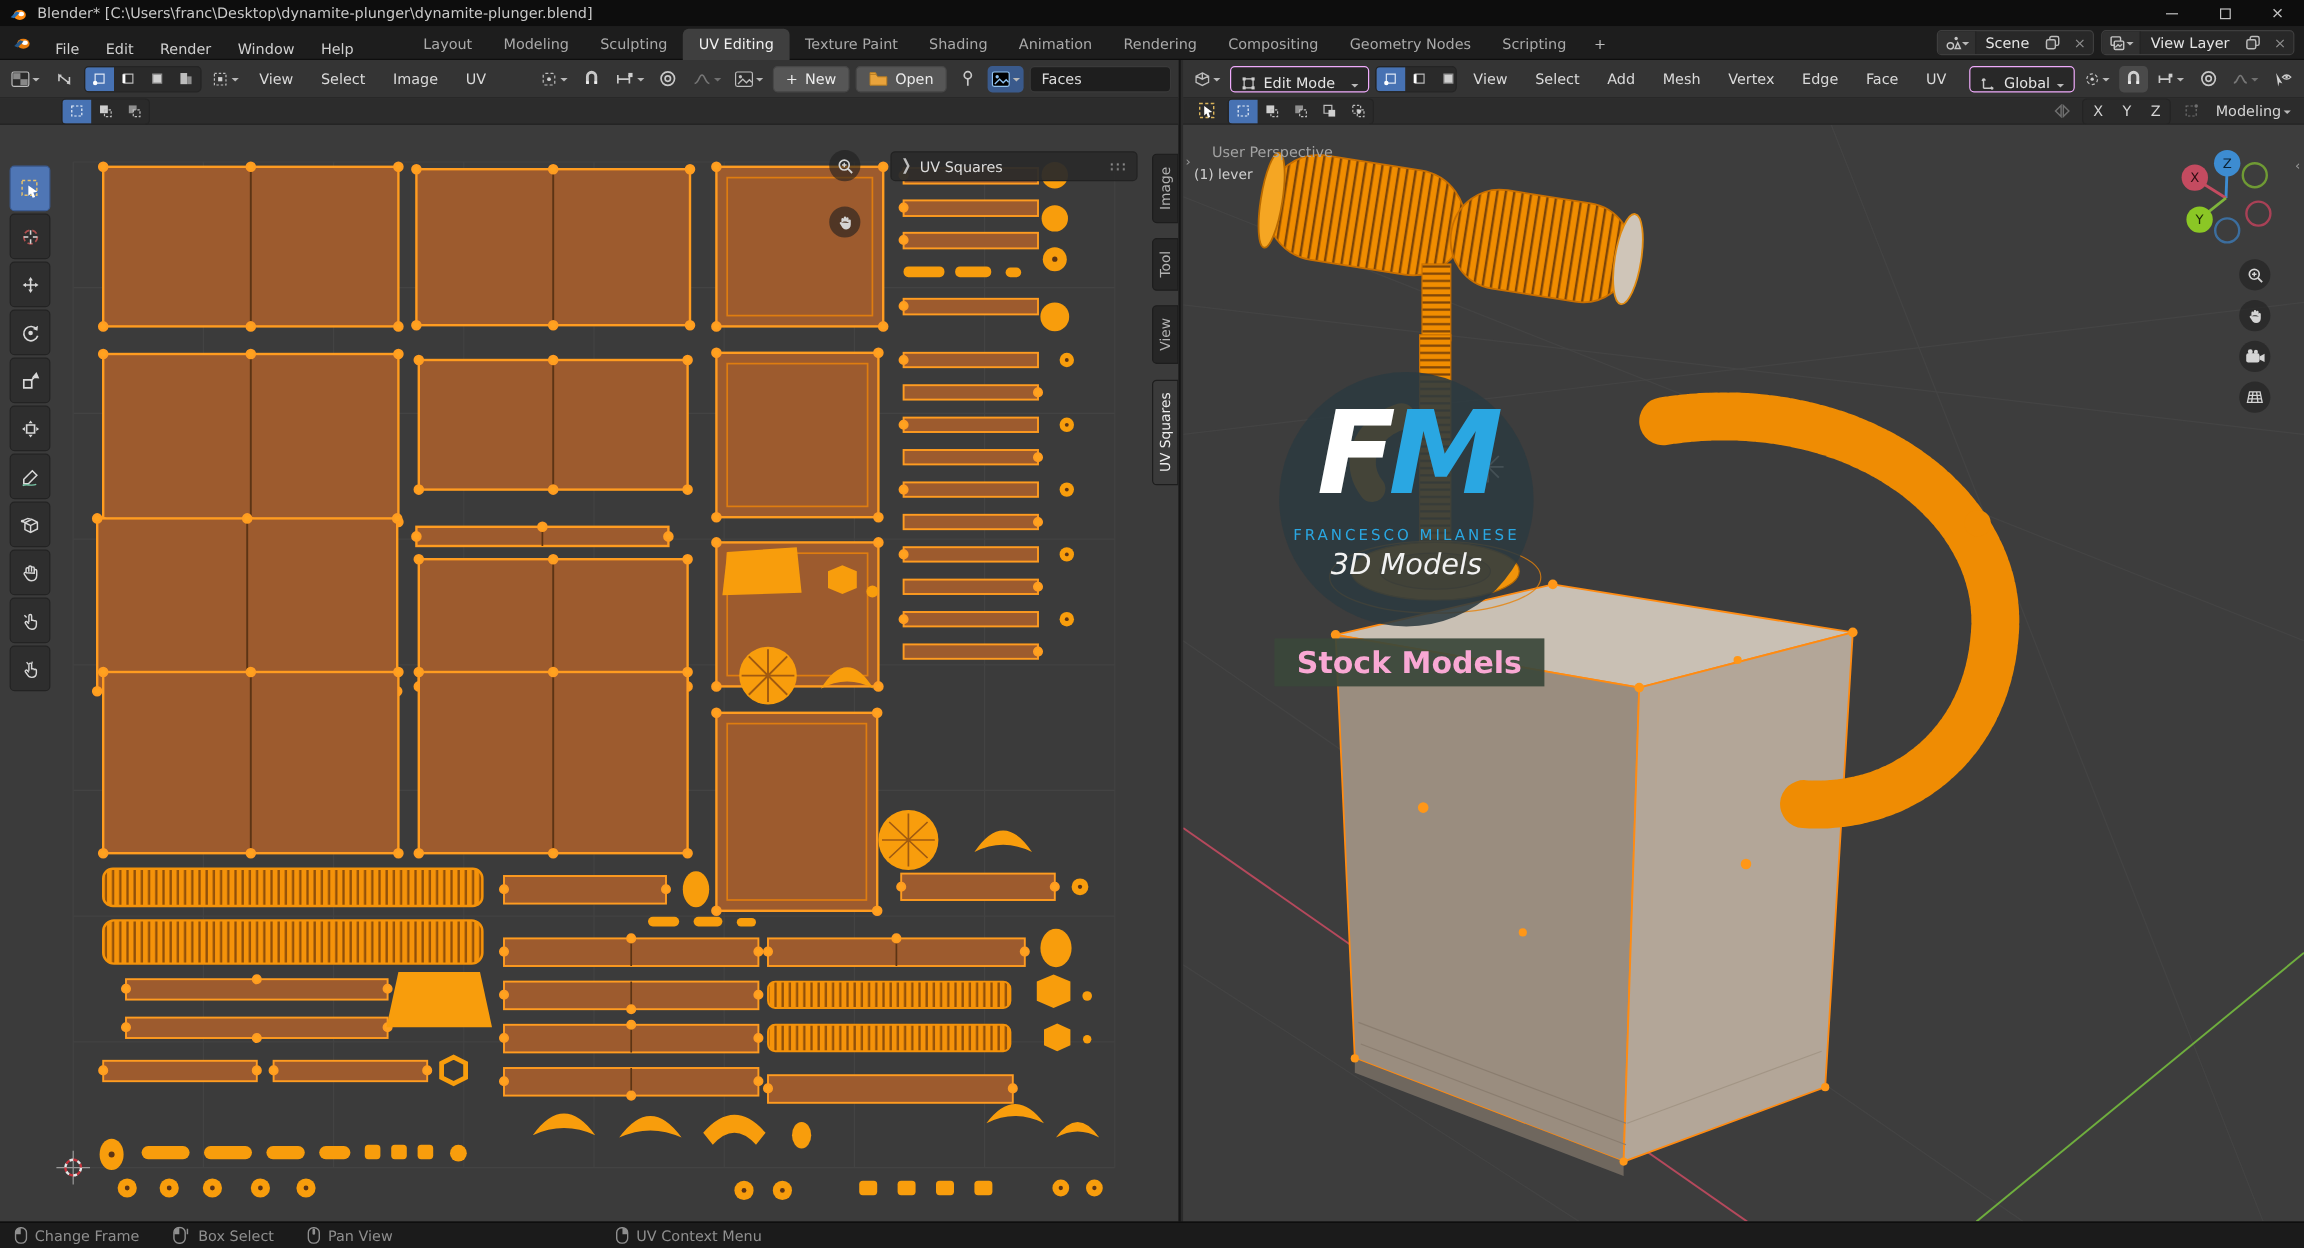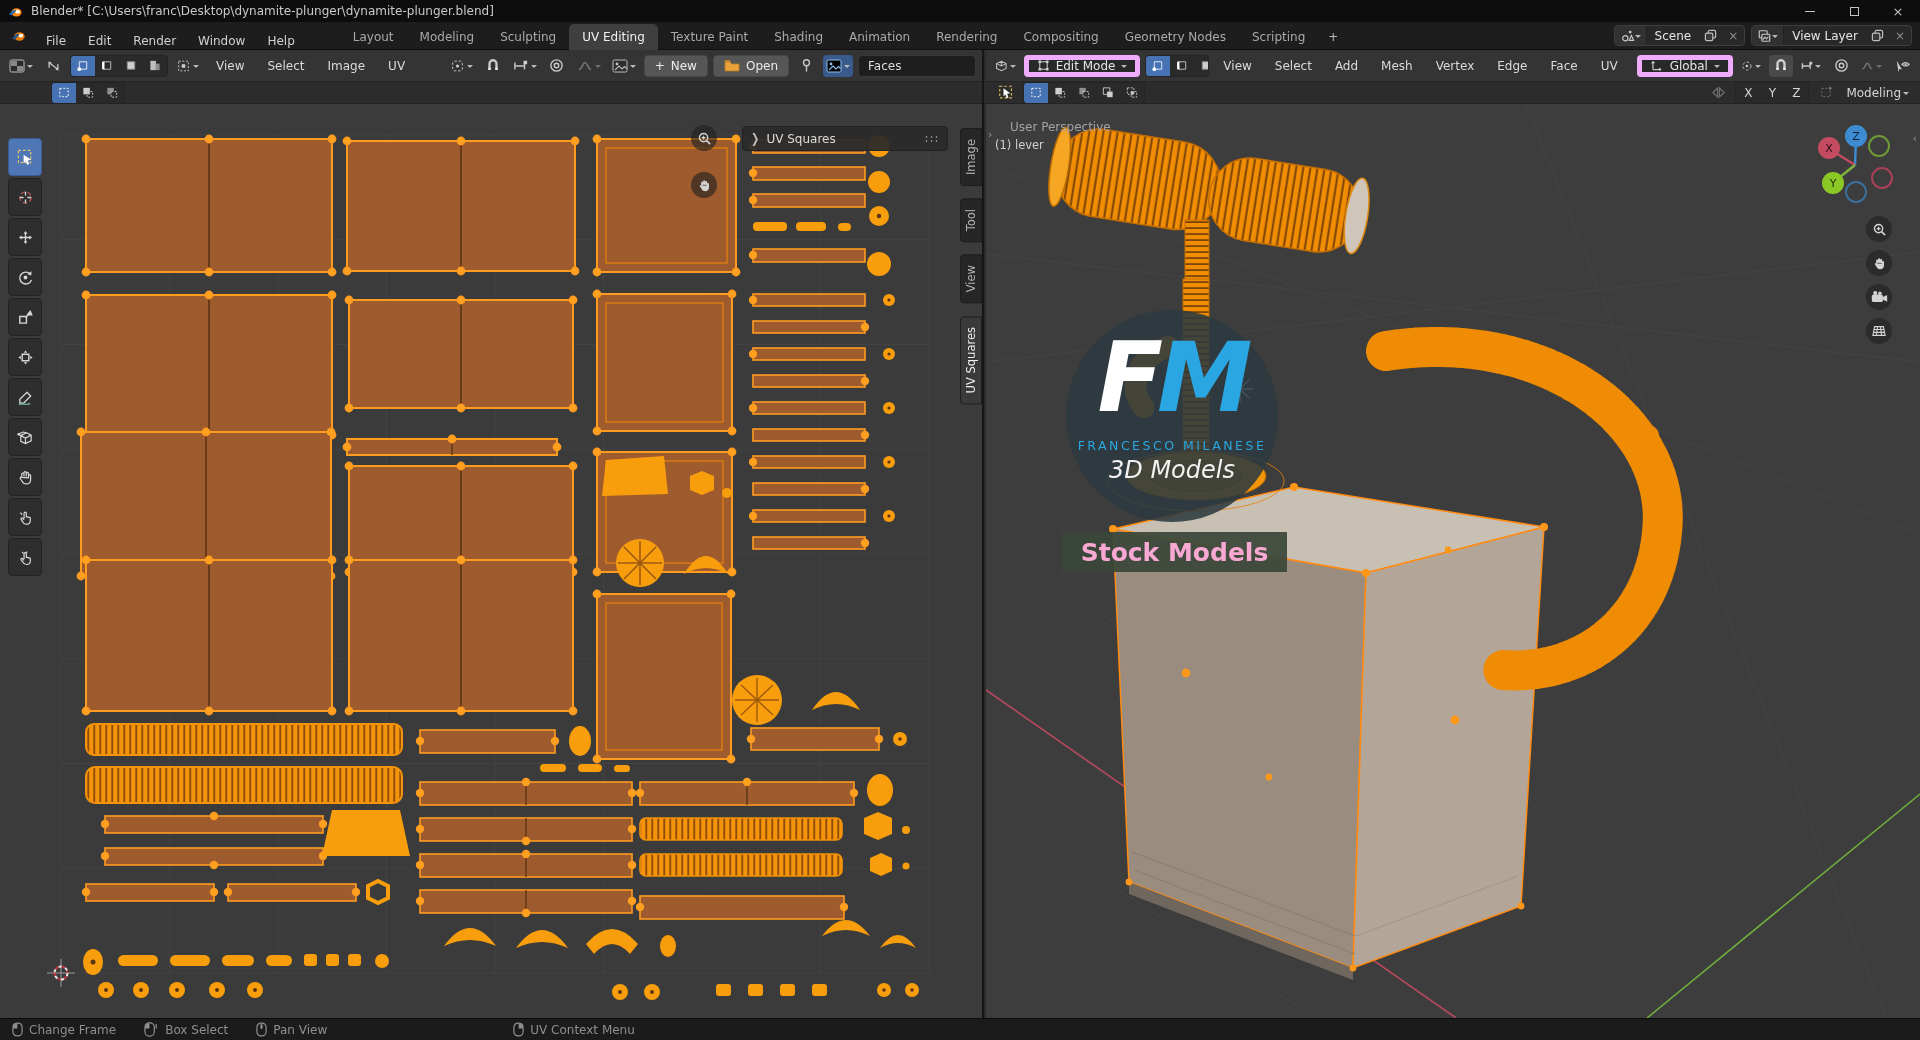--- a/index.html
+++ b/index.html
@@ -47,22 +47,22 @@
   .hmenu{ padding:0 9px; height:24px; line-height:24px; color:#dadada; border-radius:4px; white-space:nowrap; }
   .ibtn{ height:22px; min-width:24px; display:flex; align-items:center; justify-content:center;
     border-radius:4px; gap:2px; padding:0 3px; }
   .seg{ display:flex; background:#2a2a2a; border-radius:4px; border:1px solid #242424; overflow:hidden; }
   .seg .ibtn{ border-radius:0; height:20px; }
   .seg .on{ background:#4772b3; }
   .btn{ height:22px; background:#565656; border:1px solid #474747; border-radius:4px;
     display:flex; align-items:center; gap:6px; padding:0 10px; color:#ececec; white-space:nowrap; }
   .field{ height:22px; background:#1e1e1e; border:1px solid #3a3a3a; border-radius:4px;
     display:flex; align-items:center; padding:0 9px; color:#dcdcdc; }
-  .drop{ height:22px; background:#282828; border:5px solid #f0abfc; border-radius:4px;
-    display:flex; align-items:center; gap:6px; padding:0 8px; color:#e4e4e4; white-space:nowrap; }
+  .drop{ height:22px; background:#282828; border:1px solid #f0abfc; border-radius:4px;
+    display:flex; align-items:flex-end; gap:6px; padding:0 8px; color:#e4e4e4; white-space:nowrap; }
   .chev{ width:0; height:0; border:3.5px solid transparent; border-top-color:#b9b9b9; margin-top:4px; }
   .dim{ opacity:.45; }
   .spring{ flex:1; }
 
   
   .toolcol{ position:absolute; left:8px; top:34px; width:36px; display:flex; flex-direction:column; gap:2px; z-index:5; }
   .tool{ width:34px; height:38px; background:#2e2e2e; border:1px solid #232323; border-radius:4px;
     display:flex; align-items:center; justify-content:center; }
   .tool.on{ background:#4f76b5; border-color:#3c5c93; }
 

